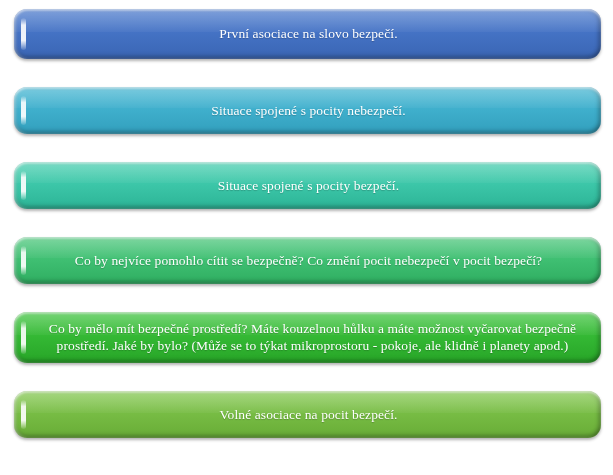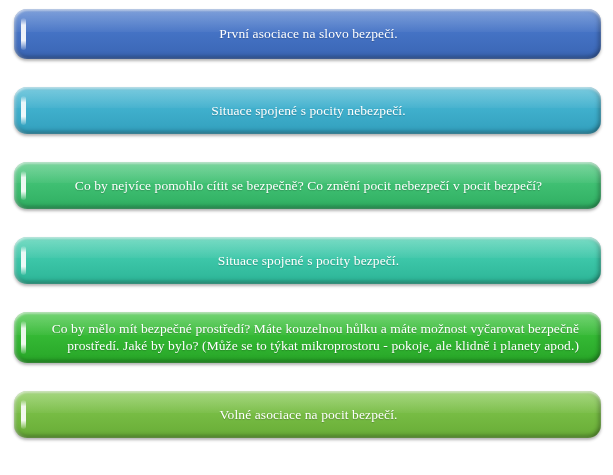--- a/index.html
+++ b/index.html
@@ -25,21 +25,21 @@
     justify-content: flex-start;
   }
 
   .flow-box {
     position: relative;
     box-sizing: border-box;
     border-radius: 13px;
     display: flex;
     align-items: center;
     justify-content: center;
-    text-align: right;
+    text-align: center;
     color: #ffffff;
     font-size: 13.5px;
     line-height: 17px;
     letter-spacing: .1px;
     padding: 4px 22px 4px 24px;
     margin-bottom: 28px;
     
     box-shadow:
       inset 0 2px 2px rgba(255,255,255,0.42),
       inset 2px 0 3px rgba(255,255,255,0.30),
@@ -98,30 +98,30 @@
     <span class="edge-highlight"></span>
     <span class="label">První asociace na slovo bezpečí.</span>
   </div>
 
   <div class="flow-box h-mid" style="background:linear-gradient(to bottom,#55BCD6 0%,#3FAFCC 48%,#329FBD 100%);">
     <span class="top-sheen"></span>
     <span class="edge-highlight"></span>
     <span class="label">Situace spojené s pocity nebezpečí.</span>
   </div>
 
+  <div class="flow-box h-mid" style="background:linear-gradient(to bottom,#55D2B5 0%,#3CC6A8 48%,#2CB496 100%);">
+    <span class="top-sheen"></span>
+    <span class="edge-highlight"></span>
+    <span class="label">Situace spojené s pocity bezpečí.</span>
+  </div>
+
   <div class="flow-box h-mid" style="background:linear-gradient(to bottom,#59CB85 0%,#3FBF72 48%,#2FAE61 100%);">
     <span class="top-sheen"></span>
     <span class="edge-highlight"></span>
     <span class="label">Co by nejvíce pomohlo cítit se bezpečně? Co změní pocit nebezpečí v pocit bezpečí?</span>
-  </div>
-
-  <div class="flow-box h-mid" style="background:linear-gradient(to bottom,#55D2B5 0%,#3CC6A8 48%,#2CB496 100%);">
-    <span class="top-sheen"></span>
-    <span class="edge-highlight"></span>
-    <span class="label">Situace spojené s pocity bezpečí.</span>
   </div>
 
   <div class="flow-box h-big" style="background:linear-gradient(to bottom,#4FC94F 0%,#34B834 48%,#27A527 100%);">
     <span class="top-sheen"></span>
     <span class="edge-highlight"></span>
     <span class="label">Co by mělo mít bezpečné prostředí? Máte kouzelnou hůlku a máte možnost vyčarovat bezpečně prostředí. Jaké by bylo? (Může se to týkat mikroprostoru - pokoje, ale klidně i planety apod.)</span>
   </div>
 
   <div class="flow-box h-mid" style="background:linear-gradient(to bottom,#8ECC5E 0%,#77BC44 48%,#68AC36 100%);">
     <span class="top-sheen"></span>

